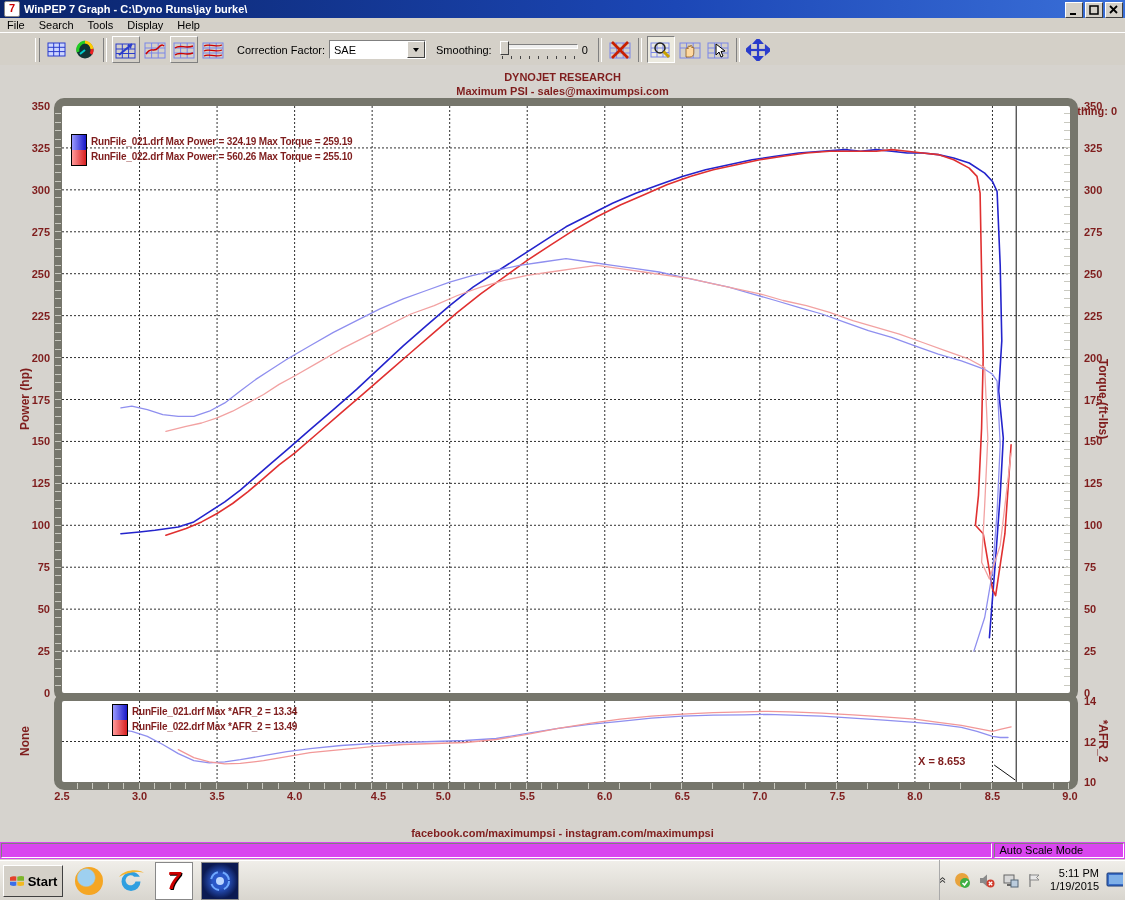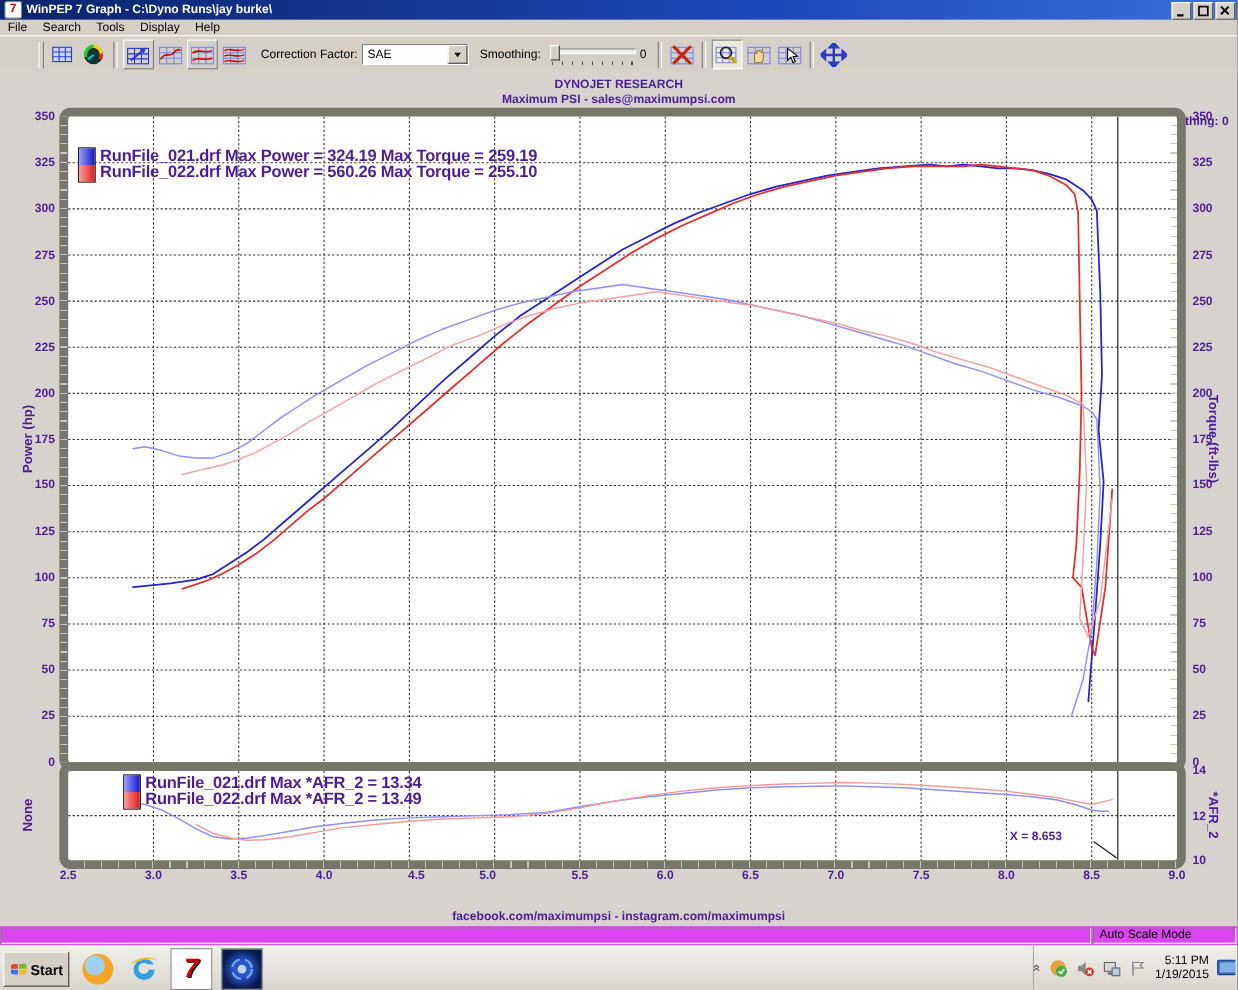--- a/index.html
+++ b/index.html
@@ -32,33 +32,33 @@
     display:flex;align-items:center;justify-content:space-between;padding-left:4px;box-sizing:border-box;}
   .dd-arrow-btn{width:16px;height:15px;background:#d4d0c8;border:1px solid;border-color:#fff #404040 #404040 #fff;
     display:flex;align-items:center;justify-content:center;}
   .dd-arrow{width:0;height:0;border-left:3px solid transparent;border-right:3px solid transparent;border-top:4px solid #000;}
   .slider{position:relative;width:78px;height:18px;margin:0 4px;}
   .slider .groove{position:absolute;left:0;right:0;top:3px;height:3px;border:1px solid;border-color:#808080 #fff #fff #808080;background:#eee;}
   .slider .thumb{position:absolute;left:0;top:0;width:7px;height:12px;background:#d4d0c8;border:1px solid;border-color:#fff #404040 #404040 #fff;}
   .slider .ticks{position:absolute;left:2px;right:2px;bottom:0;height:3px;
      background:repeating-linear-gradient(90deg,#444 0 1px,transparent 1px 9px);}
   
-  .client{position:absolute;left:0;top:65px;width:1125px;height:777px;background:#d6d3ce;color:#4c1d95;}
+  .client{position:absolute;left:0;top:65px;width:1125px;height:777px;background:#d6d3ce;color:#7f1d1d;}
   .chart-text{position:absolute;font-weight:bold;font-size:11px;white-space:nowrap;}
   .hdr-center{left:0;right:0;text-align:center;}
   .plot-frame{position:absolute;border:8px solid #76766c;border-radius:10px;background:#fff;box-sizing:content-box;}
   .plot-frame svg{position:absolute;left:0;top:0;}
   .ruler{position:absolute;pointer-events:none;}
   .ruler.v{width:6px;background:repeating-linear-gradient(180deg,transparent 0 7.4px,#c9c9c0 7.4px 8.4px);}
   .ruler.h{height:6px;background:repeating-linear-gradient(90deg,transparent 0 14.5px,#c9c9c0 14.5px 15.5px);}
   .legend{position:absolute;display:flex;}
   .legend .swcol{display:flex;flex-direction:column;border:1px solid #000;height:30px;}
   .legend .sw{width:14px;height:15px;}
   .legend .rows{margin-left:4px;}
-  .legend .rows div{font-weight:bold;font-size:15px;line-height:15px;white-space:nowrap;letter-spacing:-0.2px;}
+  .legend .rows div{font-weight:bold;font-size:10px;line-height:15px;white-space:nowrap;letter-spacing:-0.2px;}
   .vlabel{position:absolute;font-weight:bold;font-size:12px;white-space:nowrap;}
   .tick{position:absolute;font-weight:bold;font-size:11px;line-height:12px;}
   
   .statusbar{position:absolute;left:0;top:842px;width:1125px;height:17px;background:#d946ef;display:flex;font-size:11px;}
   .status-panel{border:1px solid;border-color:#808080 #fff #fff #808080;margin:1px;height:13px;line-height:13px;padding:0 4px;}
   .status-left{width:985px;}
   .status-right{width:120px;}
   
   .taskbar{position:absolute;left:0;top:860px;width:1125px;height:40px;
     background:linear-gradient(#f0eee9,#d8d5ce);border-top:1px solid #fff;display:flex;align-items:center;}

